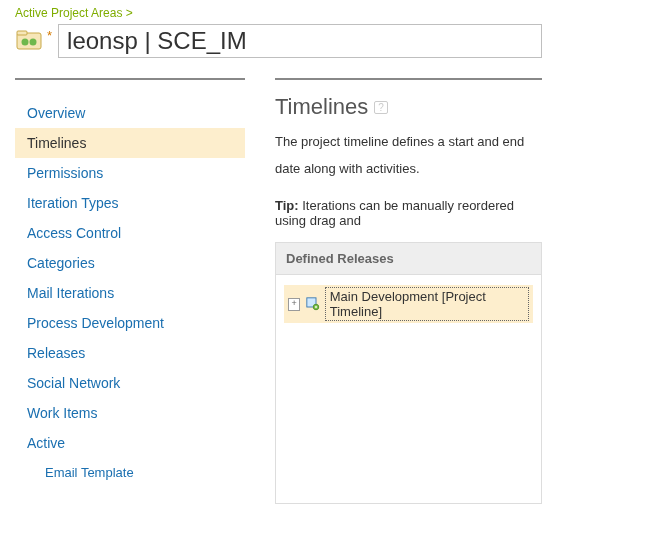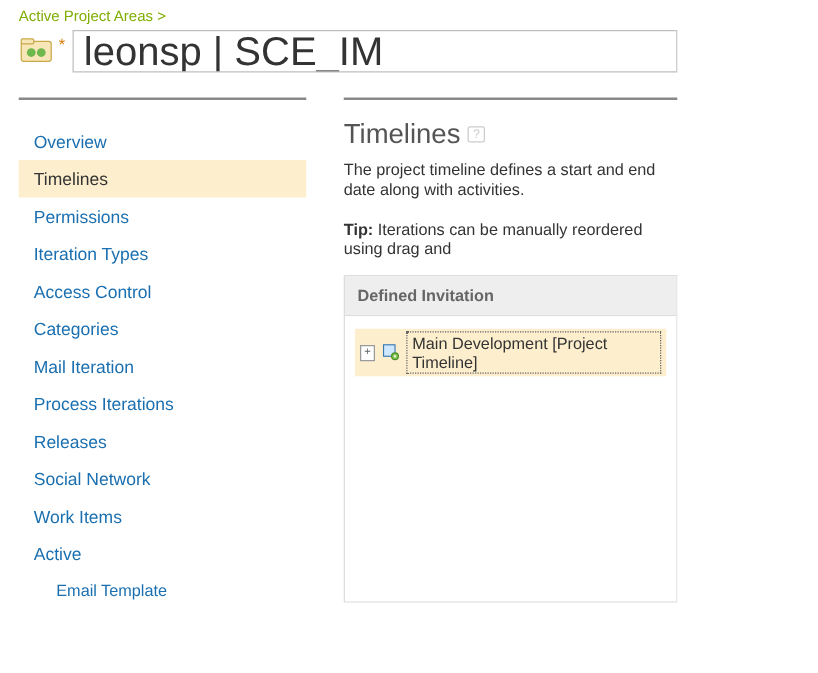--- a/index.html
+++ b/index.html
@@ -3,33 +3,33 @@
 <meta charset="utf-8">
 <style>
   html,body{margin:0;padding:0;font-family:Arial,Helvetica,sans-serif;font-size:13px;color:#333;background:#fff}
   .page{width:542px;height:538px;overflow:hidden;position:relative;padding:6px 0 0 15px;box-sizing:border-box}
   .breadcrumb{color:#7fad00;font-size:12px;margin-bottom:4px}
   .breadcrumb a{color:#7fad00;text-decoration:none}
   .title-row{display:flex;align-items:center;gap:6px;margin-bottom:20px}
   .group-icon{width:28px;height:22px;position:relative}
   .group-icon svg{width:28px;height:22px}
   .asterisk{color:#d47a00;font-size:13px;margin-left:-2px;margin-top:-12px}
-  .title-input{font-size:32px;font-weight:400;color:#333;border:1px solid #bfbfbf;padding:2px 8px;width:510px;height:34px;box-sizing:border-box;font-family:Arial}
+  .title-input{font-size:24px;font-weight:400;color:#333;border:1px solid #bfbfbf;padding:2px 8px;width:510px;height:34px;box-sizing:border-box;font-family:Arial}
   .content{display:flex;gap:30px}
   .sidebar{width:230px;border-top:2px solid #888;padding-top:18px}
   .nav-item{display:block;padding:5px 0 5px 12px;color:#1a6fb0;font-size:14px;text-decoration:none;line-height:20px}
   .nav-item.active{background:#fdeecd;color:#333}
   .nav-item.expandable{padding-left:0;color:#666}
   .nav-item.expandable::before{content:"▼";font-size:8px;color:#888;margin-right:4px;display:inline-block;vertical-align:middle}
   .nav-sub{padding-left:30px !important;font-size:13px}
   .main{flex:1;border-top:2px solid #888;padding-top:14px}
   .main-title-row{display:flex;align-items:center;gap:6px;margin-bottom:8px}
   .main-title{font-size:22px;color:#555;font-weight:400;margin:0}
   .help-badge{border:1px solid #ccc;color:#ccc;font-size:10px;padding:0 3px;border-radius:2px}
-  .main-desc{font-size:13px;color:#333;line-height:16px;margin:0 0 14px 0}
+  .main-desc{font-size:13px;color:#333;line-height:27px;margin:0 0 14px 0}
   .main-tip{font-size:13px;margin:16px 0 14px 0}
   .main-tip b{font-weight:bold}
   .panel{border:1px solid #ddd;background:#fafafa}
   .panel-header{background:#eee;border-bottom:1px solid #ddd;padding:8px 10px;color:#666;font-weight:bold;font-size:13px}
   .panel-body{padding:10px 8px 180px 8px;background:#fff}
   .tree-row{display:flex;align-items:center;gap:5px;background:#fdeecd;padding:2px 4px}
   .expand-btn{width:11px;height:11px;border:1px solid #9a9a9a;background:#fff;font-size:9px;line-height:9px;text-align:center;color:#666;cursor:pointer}
   .timeline-icon{width:16px;height:16px}
   .tree-label{border:1px dotted #666;padding:1px 4px;font-size:13px;color:#333}
 </style>
@@ -56,42 +56,42 @@
   </div>
 
   <div class="content">
     <nav class="sidebar">
       <a class="nav-item" href="#">Overview</a>
       <a class="nav-item active" href="#">Timelines</a>
       <a class="nav-item" href="#">Permissions</a>
       <a class="nav-item" href="#">Iteration Types</a>
       <a class="nav-item" href="#">Access Control</a>
       <a class="nav-item" href="#">Categories</a>
-      <a class="nav-item" href="#">Mail Iteration</a>
-      <a class="nav-item" href="#">Process Iterations</a>
+      <a class="nav-item" href="#">Mail Iterations</a>
+      <a class="nav-item" href="#">Process Development</a>
       <a class="nav-item" href="#">Releases</a>
       <a class="nav-item" href="#">Social Network</a>
       <a class="nav-item" href="#">Work Items</a>
       <a class="nav-item" href="#">Active</a>
       <a class="nav-item nav-sub" href="#">Email Template</a>
     </nav>
 
     <main class="main">
       <div class="main-title-row">
         <h1 class="main-title">Timelines</h1>
         <span class="help-badge">?</span>
       </div>
       <p class="main-desc">The project timeline defines a start and end date along with activities.</p>
       <p class="main-tip">
         <b>Tip:</b>
         <span>Iterations can be manually reordered using drag and</span>
       </p>
 
       <div class="panel">
-        <div class="panel-header">Defined Invitation</div>
+        <div class="panel-header">Defined Releases</div>
         <div class="panel-body">
           <div class="tree-row">
             <span class="expand-btn">+</span>
             <span class="timeline-icon">
               <svg viewBox="0 0 16 16">
                 <rect x="2" y="2" width="10" height="10" fill="#cde8ff" stroke="#3a78b0"></rect>
                 <circle cx="12" cy="12" r="3" fill="#7fc24b" stroke="#4f8f2b"></circle>
                 <path d="M11 12 L13 12 M12 11 L12 13" stroke="#fff" stroke-width="1"></path>
               </svg>
             </span>

